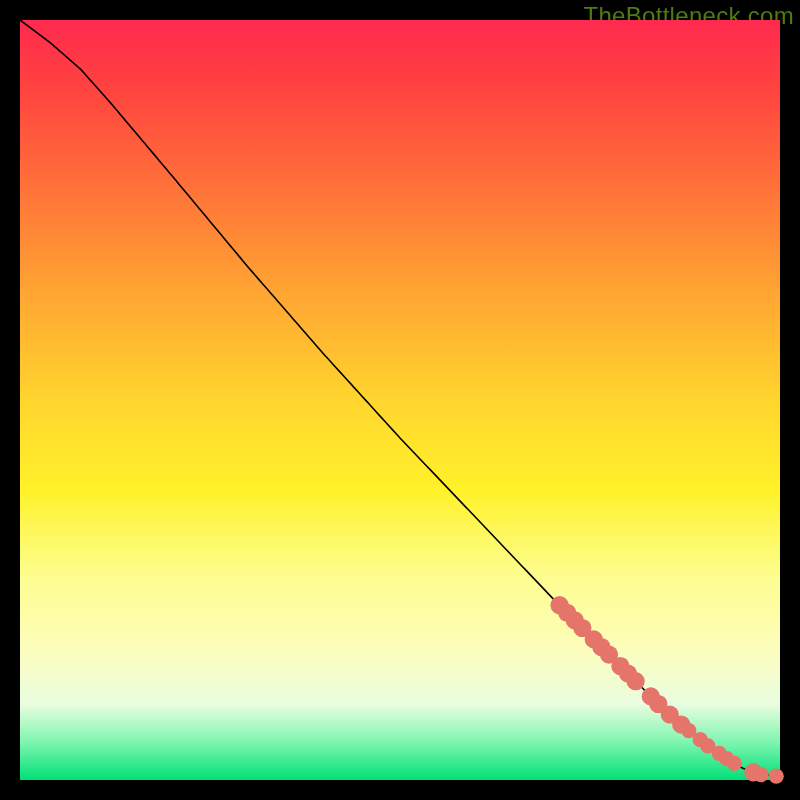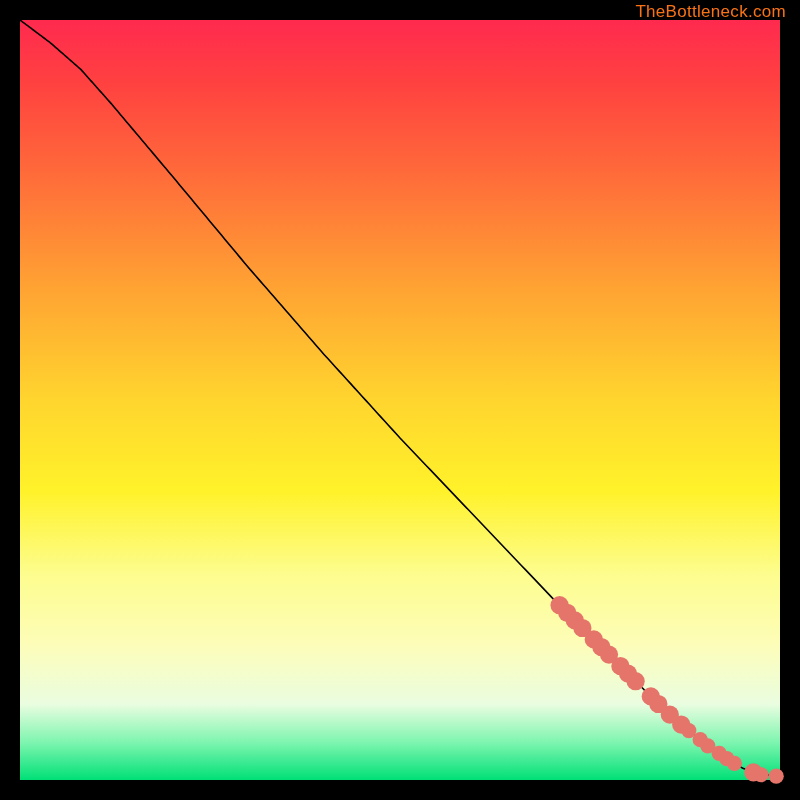--- a/index.html
+++ b/index.html
@@ -33,23 +33,23 @@
       #fdfd8f 73%,
       #fdfdb8 82%,
       #eafde0 90%,
       #7ff5b0 95%,
       #00e077 100%
     );
   }
   .watermark {
     position: absolute;
     top: 2px;
-    right: 14px;
-    color: #f97316;
-    font-size: 17px;
+    right: 6px;
+    color: #4d7c0f;
+    font-size: 24px;
     font-weight: 500;
     letter-spacing: 0.3px;
     user-select: none;
   }
   svg.overlay {
     position: absolute;
     left: 0;
     top: 0;
     width: 760px;
     height: 760px;

